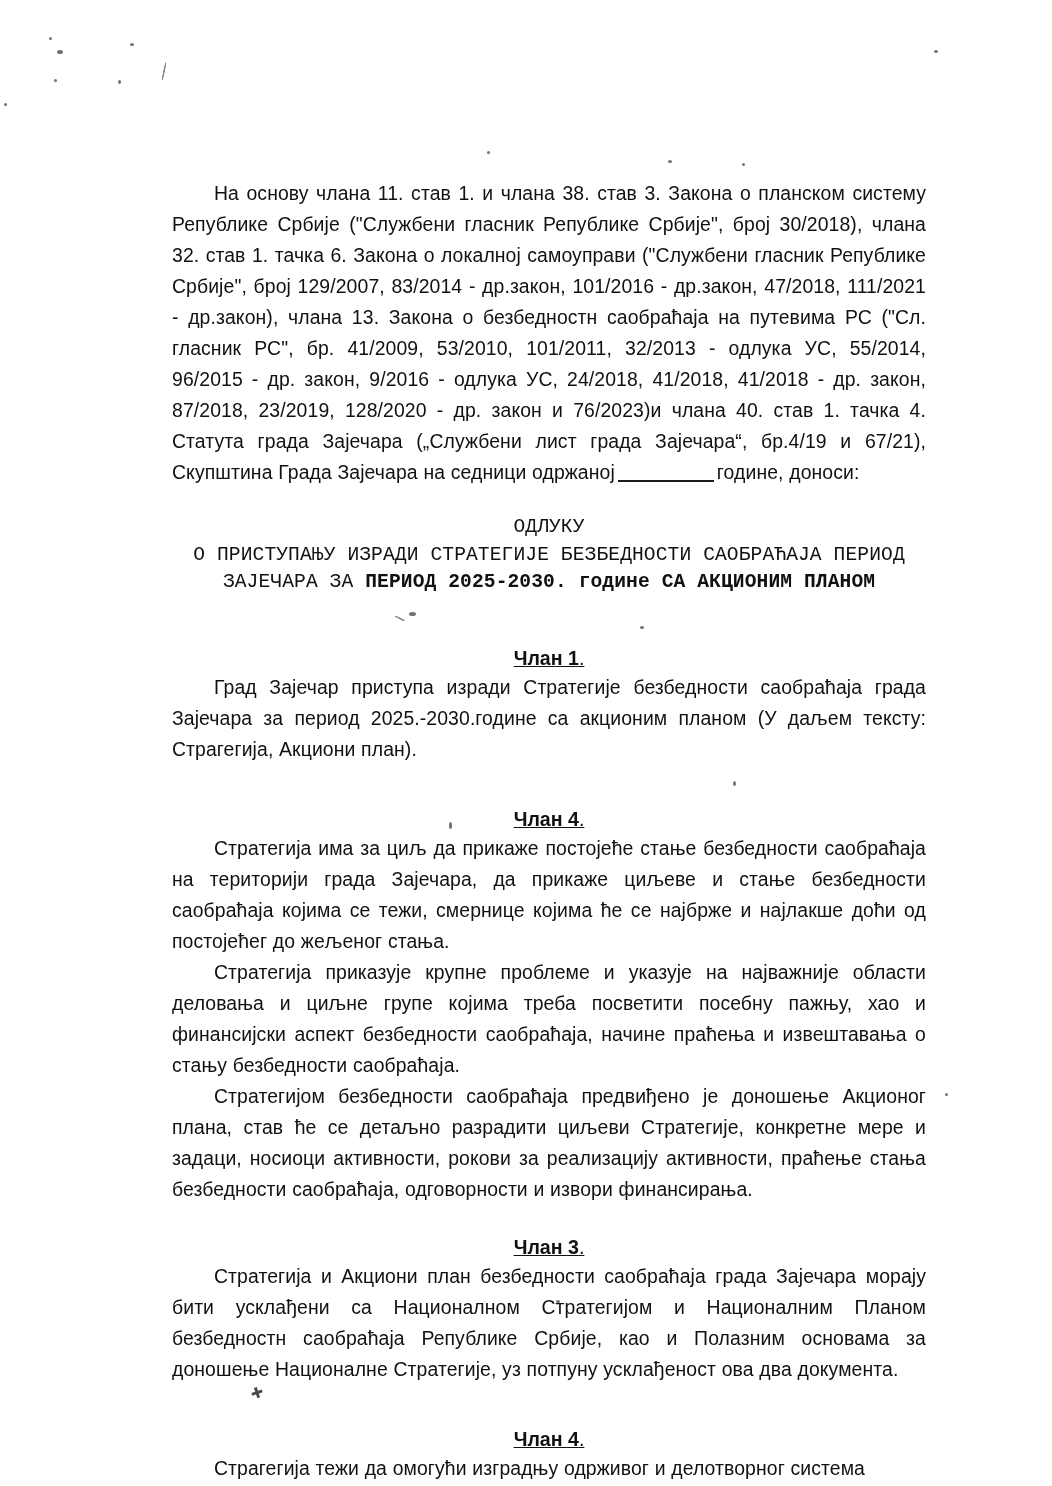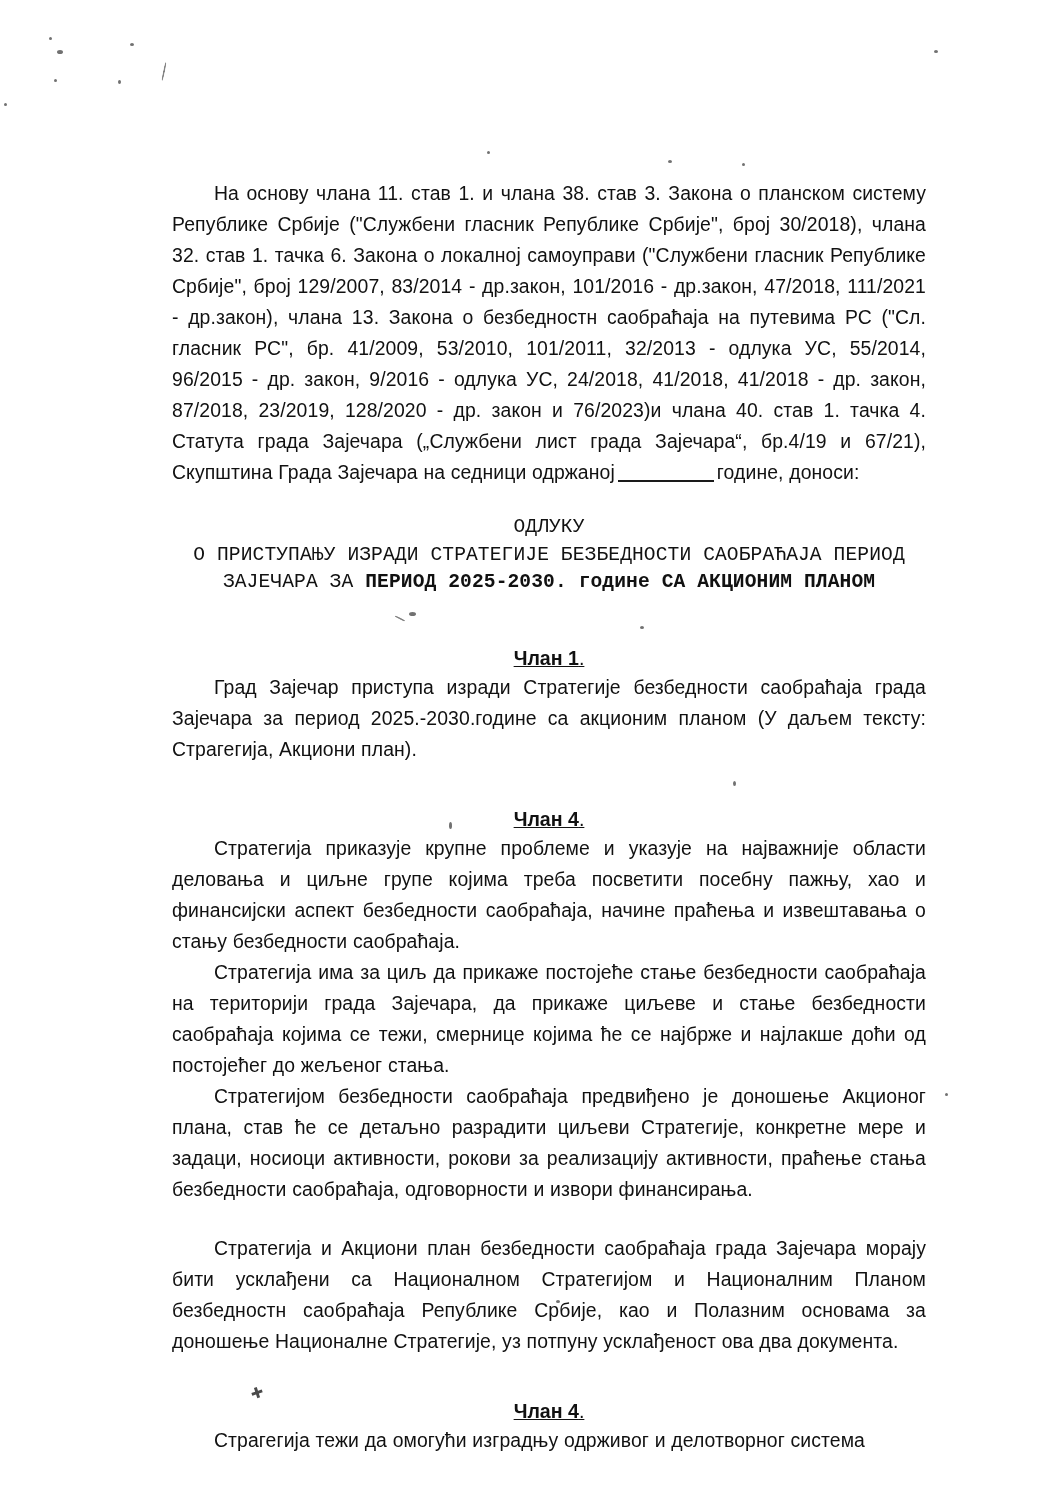--- a/index.html
+++ b/index.html
@@ -138,26 +138,27 @@
     </div>
 
     <div class="gap-xl"></div>
 
     <p class="clan"><span>Члан 1</span><span class="dot">.</span></p>
     <p class="body indent">Град Зајечар приступа изради Стратегије безбедности саобраћаја града Зајечара за период 2025.-2030.године са акционим планом (У даљем тексту: Страгегија, Акциони план).</p>
 
     <div class="gap-lg"></div>
 
     <p class="clan"><span>Члан 4</span><span class="dot">.</span></p>
+    <p class="body indent">Стратегија има за циљ да прикаже постојеће стање безбедности саобраћаја на територији града Зајечара, да прикаже циљеве и стање безбедности саобраћаја којима се тежи, смернице којима ће се најбрже и најлакше доћи од постојећег до жељеног стања.</p>
     <p class="body indent">Стратегија приказује крупне проблеме и указује на најважније области деловања и циљне групе којима треба посветити посебну пажњу, хао и финансијски аспект безбедности саобраћаја, начине праћења и извештавања о стању безбедности саобраћаја.</p>
-    <p class="body indent">Стратегија има за циљ да прикаже постојеће стање безбедности саобраћаја на територији града Зајечара, да прикаже циљеве и стање безбедности саобраћаја којима се тежи, смернице којима ће се најбрже и најлакше доћи од постојећег до жељеног стања.</p>
     <p class="body indent">Стратегијом безбедности саобраћаја предвиђено је доношење Акционог плана, став ће се детаљно разрадити циљеви Стратегије, конкретне мере и задаци, носиоци активности, рокови за реализацију активности, праћење стања безбедности саобраћаја, одговорности и извори финансирања.</p>
 
     <div class="gap-md"></div>
 
+    <p class="clan"><span>Члан 3</span><span class="dot">.</span></p>
     <p class="body indent">Стратегија и Акциони план безбедности саобраћаја града Зајечара морају бити усклађени са Националном Стратегијом и Националним Планом безбедностн саобраћаја Републике Србије, као и Полазним основама за доношење Националне Стратегије, уз потпуну усклађеност ова два документа.</p>
 
     <div class="gap-lg"></div>
 
     <p class="clan"><span>Члан 4</span><span class="dot">.</span></p>
     <p class="body indent">Страгегија тежи да омогући изградњу одрживог и делотворног система</p>
 
   </div>
 </div>
 

